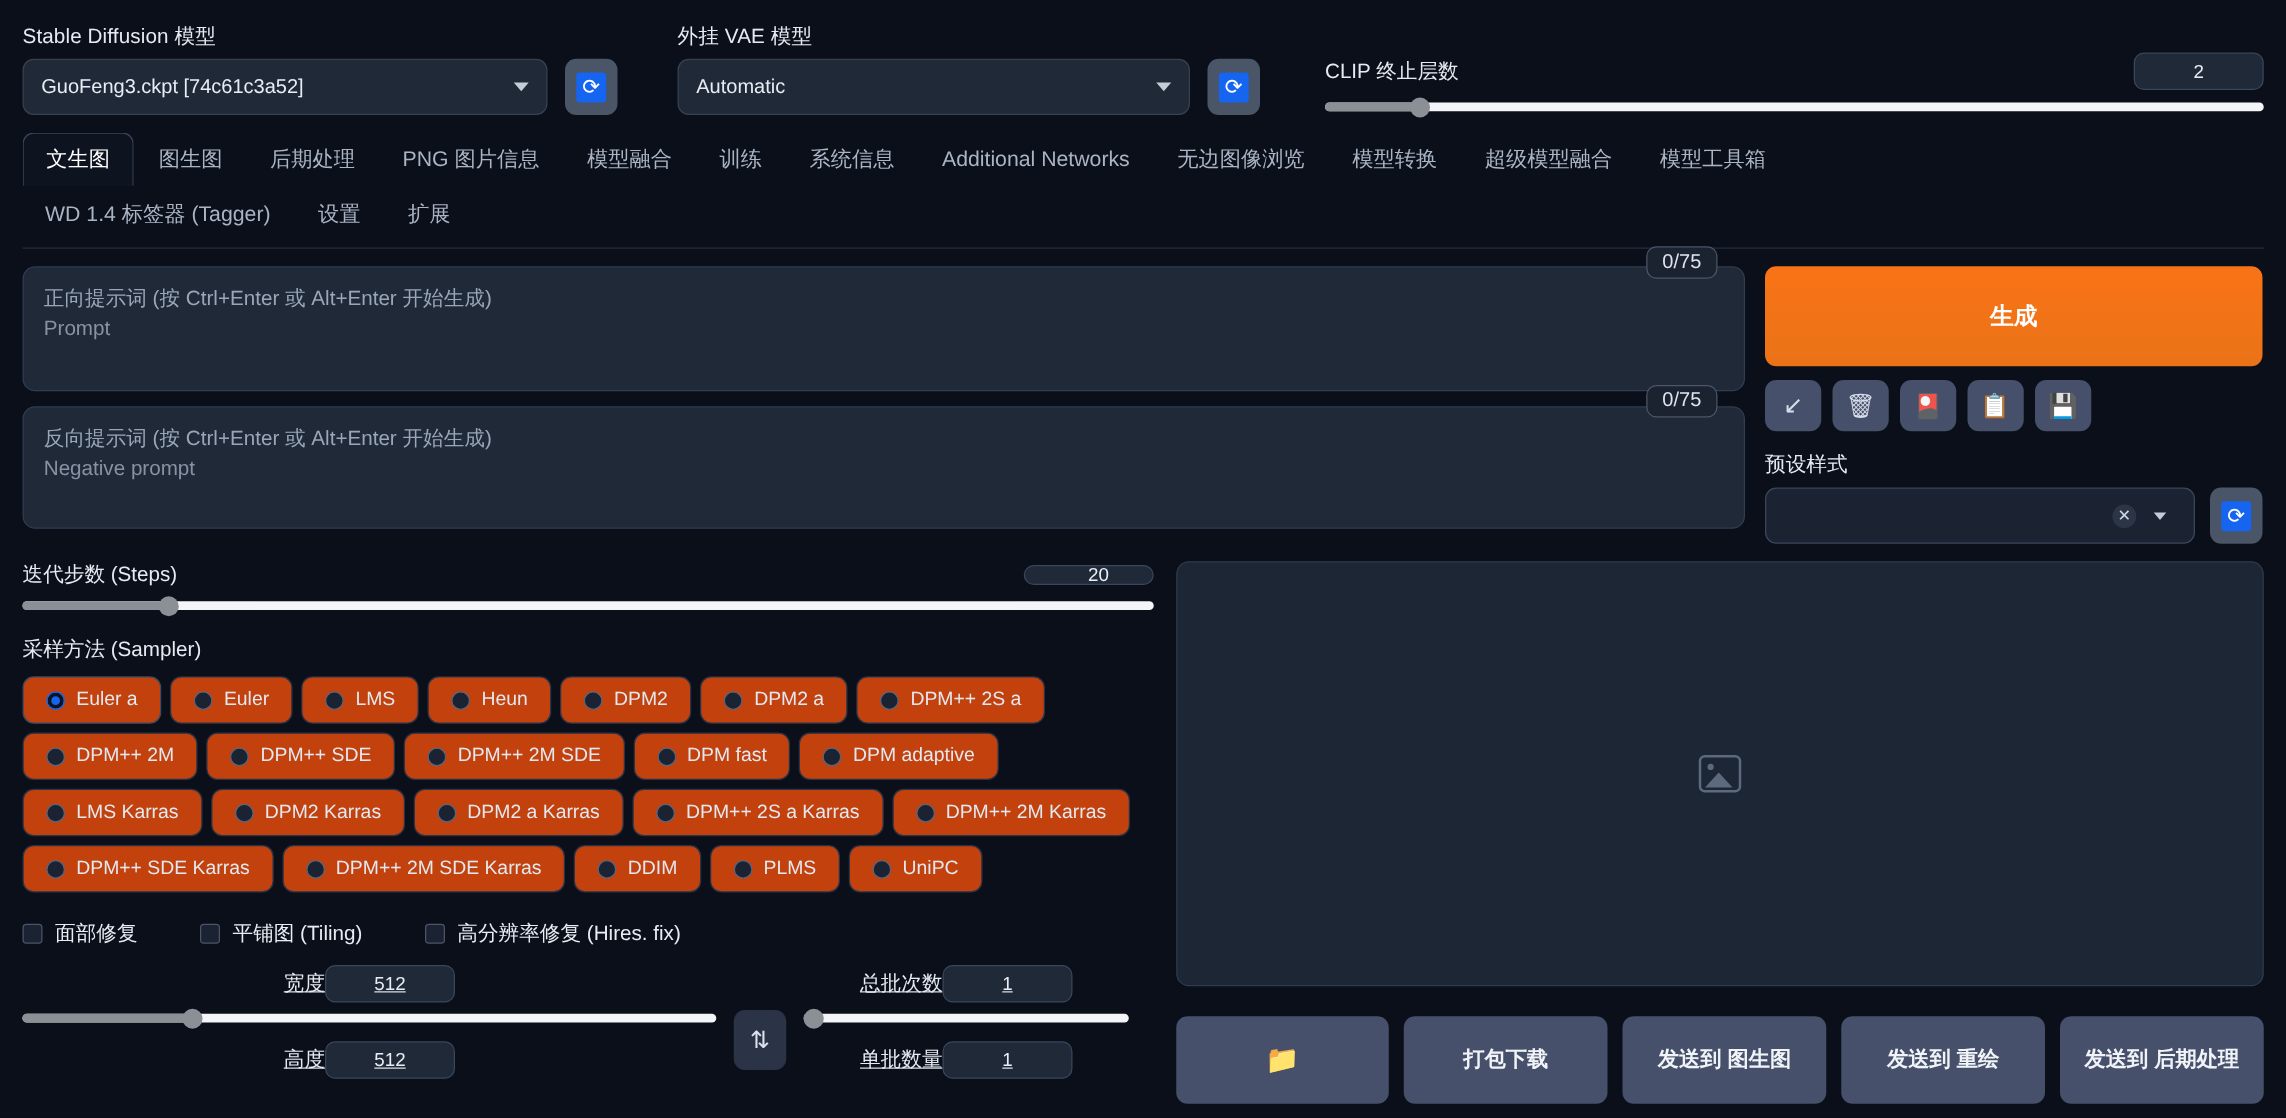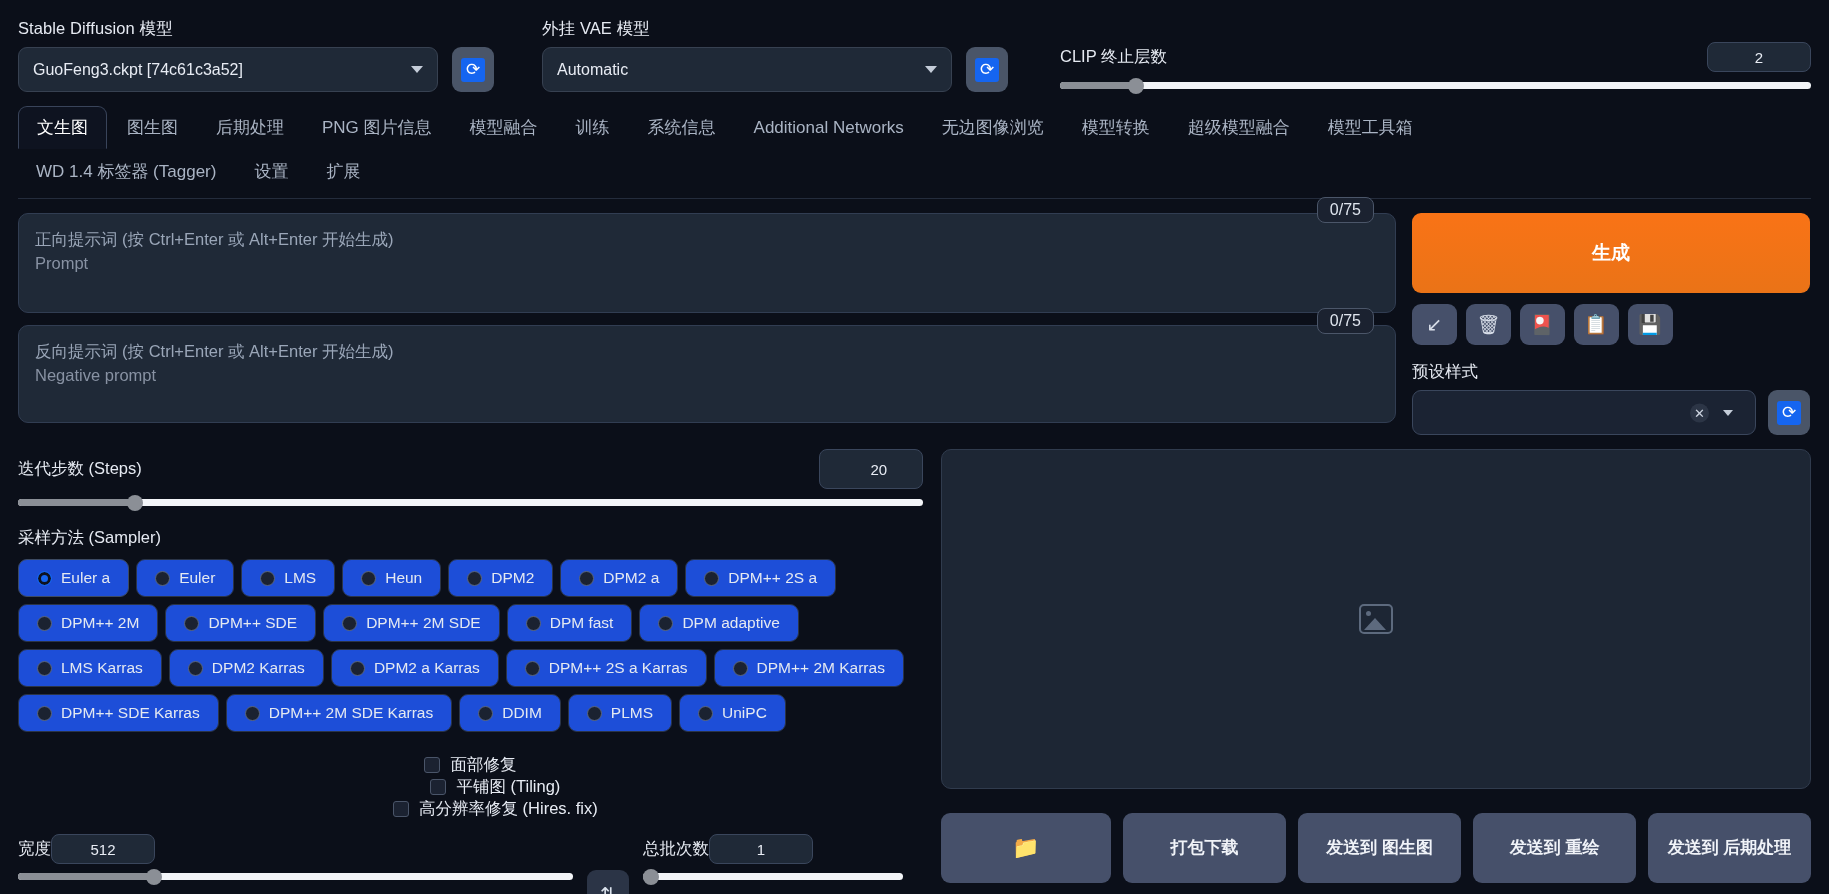--- a/index.html
+++ b/index.html
@@ -100,47 +100,47 @@
     width: 0; height: 0; border-left: 5px solid transparent; border-right: 5px solid transparent;
     border-top: 6px solid #c4ccd8; }
 
   
   .lower { display: flex; gap: 18px; padding-top: 14px; }
   .lower-left { width: 915px; }
   .lower-right { width: 880px; display: flex; flex-direction: column; }
 
   .row-label-num { display: flex; align-items: center; justify-content: space-between; margin-bottom: 9px; }
   .sec-label { font-size: 16.5px; color: #e6eaf2; }
-  .steps-num { width: 104px; height: 40px; padding-left: 16px; }
+  .steps-num { width: 104px; height: 16px; padding-left: 16px; }
 
   .sampler-title { font-size: 16.5px; color: #e6eaf2; margin: 20px 0 10px; }
   .sampler-rows { display: flex; flex-direction: column; gap: 7px; }
   .sampler-line { display: flex; gap: 7px; flex-wrap: nowrap; }
   .radio-pill {
-    height: 38px; border-radius: 9px; background: #1d4ed8;
+    height: 38px; border-radius: 9px; background: #c2410c;
     border: 1px solid #2a3purple; border: 1px solid #2a3448;
     display: flex; align-items: center; gap: 9px; padding: 0 18px;
     font-size: 15.5px; color: #e4e9f1; white-space: nowrap;
   }
   .radio-pill.sel { border-color: #3c4a63; }
   .radio-dot {
     width: 15px; height: 15px; border-radius: 50%;
     border: 1px solid #5a667e; background: #1b2231; flex: none;
   }
   .radio-dot.on { background: #1565f0; border-color: #1565f0; box-shadow: inset 0 0 0 3px #0e1320; }
 
-  .check-row { display: flex; gap: 0; align-items: center; margin: 22px 0 14px; flex-direction: column; }
+  .check-row { display: flex; gap: 0; align-items: center; margin: 22px 0 14px; }
   .check-item { display: flex; align-items: center; gap: 10px; font-size: 16.5px; color: #e8ecf4; }
   .check-item + .check-item { margin-left: 50px; }
   .checkbox { width: 16px; height: 16px; border-radius: 3px; background: #1b2231; border: 1px solid #4a5569; flex: none; }
 
   .dims { display: flex; align-items: flex-start; gap: 0; }
   .dims-col { width: 555px; }
   .dim-block { margin-bottom: 8px; }
-  .dim-head { display: flex; align-items: center; justify-content: flex-start; margin-bottom: 8px; }
+  .dim-head { display: flex; align-items: center; justify-content: center; margin-bottom: 8px; text-decoration: underline; }
   .swap-btn {
     width: 42px; height: 48px; border-radius: 9px; background: #2b3446;
     display: flex; align-items: center; justify-content: center; color: #dbe2ec;
     font-size: 19px; margin: 36px 14px 0 14px; flex: none;
   }
   .batch-col { width: 260px; }
 
   
   .preview {
     height: 340px; background: #1d2634; border: 1px solid #303b4d;

